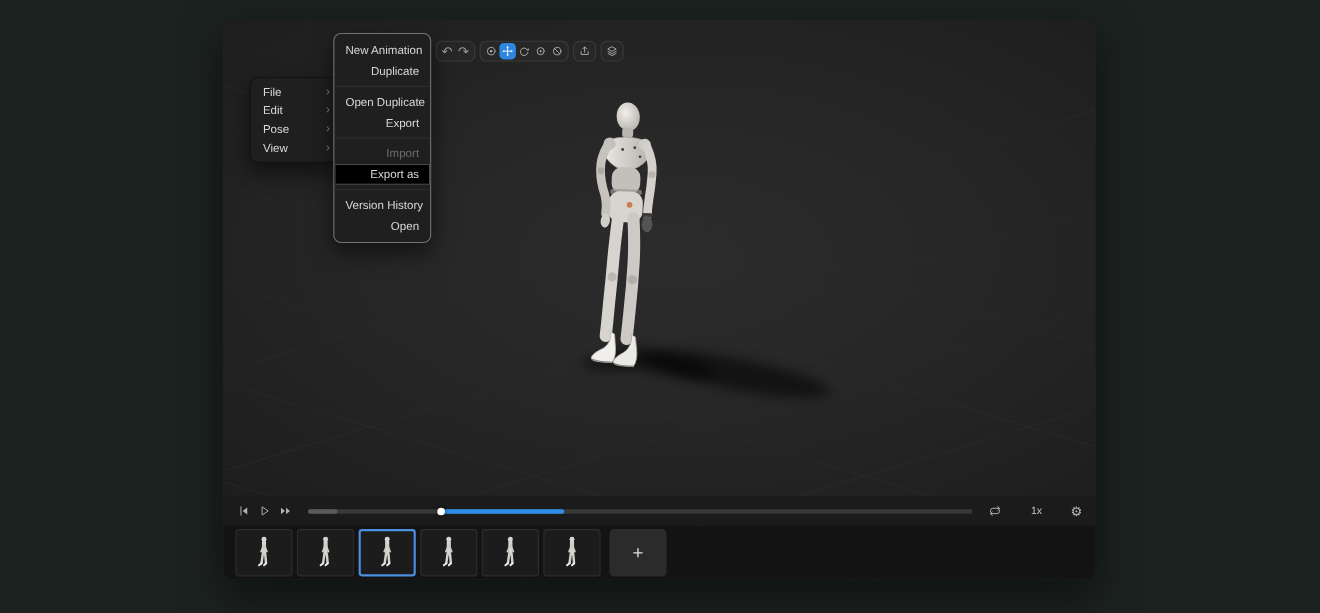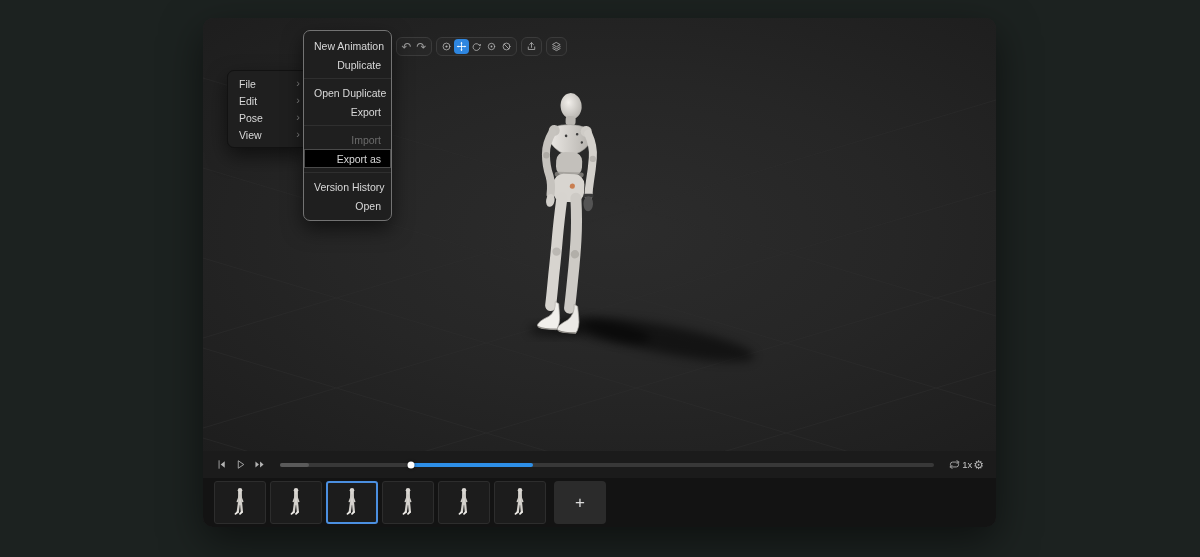--- a/index.html
+++ b/index.html
@@ -85,21 +85,21 @@
   .t-btn svg { width:13px; height:13px; display:block; }
   .t-btn svg .st { stroke:#b4b4b4; stroke-width:1.6; fill:none; stroke-linecap:round; stroke-linejoin:round; }
   .t-btn svg .fl { fill:#b4b4b4; }
   .track { flex:1; height:4px; background:#383838; border-radius:2px; margin:0 14px; position:relative; cursor:pointer; }
   .track-lead { position:absolute; left:0; top:0; width:4.5%; height:100%; background:#5a5a5a; border-radius:2px; }
   .track-active { position:absolute; left:20%; top:0; width:18.6%; height:100%; background:#2e8fe8; border-radius:2px; }
   .playhead {
     position:absolute; left:20%; top:50%; width:7px; height:7px; background:#ffffff;
     border-radius:50%; transform:translate(-50%,-50%); box-shadow:0 0 3px rgba(0,0,0,.7); cursor:grab;
   }
-  .tl-right { display:flex; align-items:center; gap:1px; color:#b4b4b4; }
+  .tl-right { display:flex; align-items:center; gap:26px; color:#b4b4b4; }
   .speed-label { font-size:9.5px; color:#c7c7c7; cursor:pointer; }
   .gear-btn {
     background:none; border:none; padding:0; color:#b4b4b4; font-size:12px; line-height:1; cursor:pointer;
     font-family:"DejaVu Sans", sans-serif;
   }
 
   
   .frame-strip {
     position:absolute; left:0; right:0; bottom:0; height:49px; background:#131313;
     display:flex; align-items:center; gap:4px; padding-left:11px; z-index:15;

